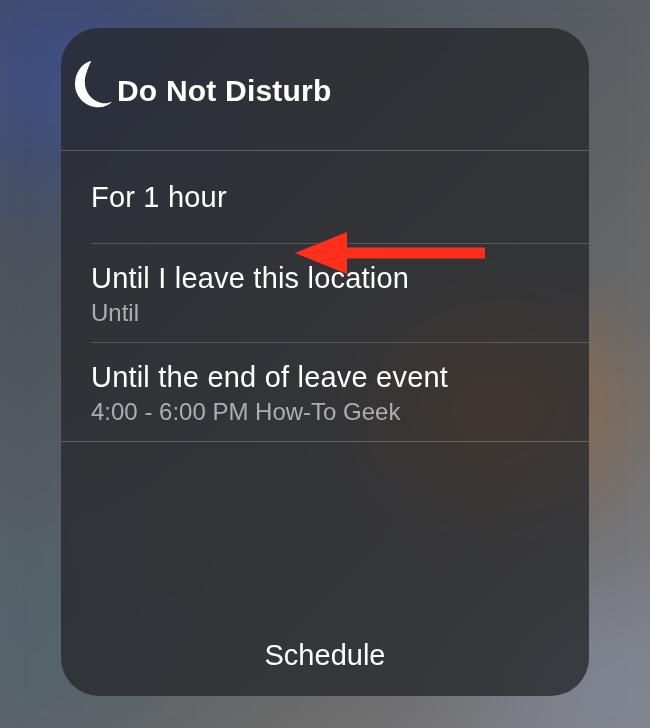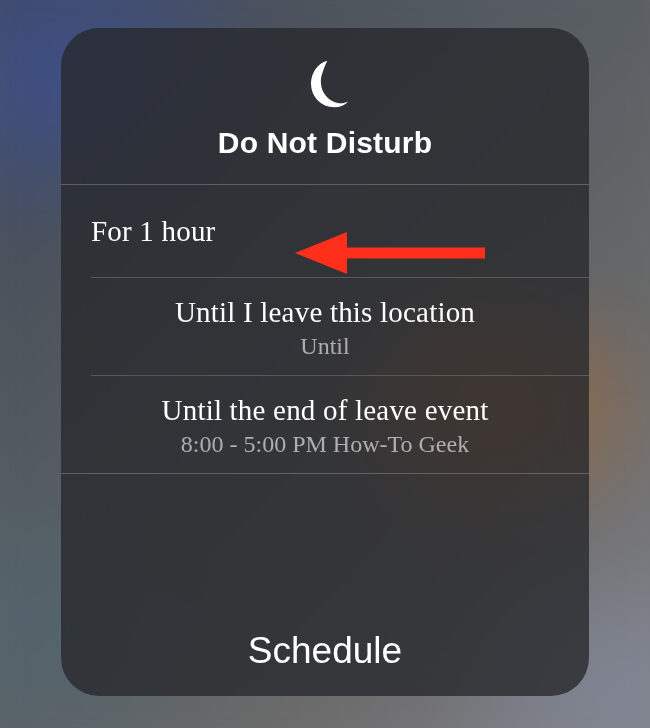--- a/index.html
+++ b/index.html
@@ -39,21 +39,21 @@
       border-radius: 38px;
       background: rgba(38, 40, 44, 0.78);
       backdrop-filter: blur(20px);
       overflow: hidden;
       display: flex;
       flex-direction: column;
     }
     
     .header {
       display: flex;
-      flex-direction: column;
+      flex-direction: row;
       align-items: center;
       padding-top: 28px;
       padding-bottom: 24px;
       border-bottom: 1px solid rgba(255, 255, 255, 0.22);
     }
     
     .moon-icon {
       width: 56px;
       height: 56px;
       margin-bottom: 14px;
@@ -63,21 +63,20 @@
       color: #ffffff;
       font-size: 30px;
       font-weight: 600;
       letter-spacing: 0.2px;
     }
     
     .options {
       flex: 1;
       display: flex;
       flex-direction: column;
-      font-family: Liberation Serif, serif;
     }
     
     .option {
       position: relative;
       padding: 24px 30px 22px 30px;
     }
     
     .option.sep::after {
       content: "";
       position: absolute;
@@ -94,21 +93,20 @@
       left: 0;
       right: 0;
       bottom: 0;
       height: 1px;
       background: rgba(255, 255, 255, 0.22);
     }
     
     .option.tight {
       padding-top: 18px;
       padding-bottom: 16px;
-      text-align: center;
     }
     
     .option-label {
       color: #ffffff;
       font-size: 29px;
       font-weight: 400;
       letter-spacing: 0.2px;
     }
     
     .option-sublabel {
@@ -118,21 +116,21 @@
       margin-top: 4px;
     }
     
     .footer {
       text-align: center;
       padding: 22px 0 24px 0;
     }
     
     .footer-label {
       color: #ffffff;
-      font-size: 37px;
+      font-size: 29px;
       font-weight: 400;
     }
     
     .annotation-arrow {
       position: absolute;
       left: 295px;
       top: 228px;
       pointer-events: none;
     }
   </style>
@@ -159,21 +157,21 @@
     </div>
 
 
     <div class="option tight sep">
       <div class="option-label">Until I leave this location</div>
       <div class="option-sublabel">Until</div>
     </div>
 
     <div class="option tight full-sep">
       <div class="option-label">Until the end of leave event</div>
-      <div class="option-sublabel">8:00 - 5:00 PM How-To Geek</div>
+      <div class="option-sublabel">4:00 - 6:00 PM How-To Geek</div>
     </div>
 
   </div>
 
   <div class="footer">
     <div class="footer-label">Schedule</div>
   </div>
 
 </div>
 

